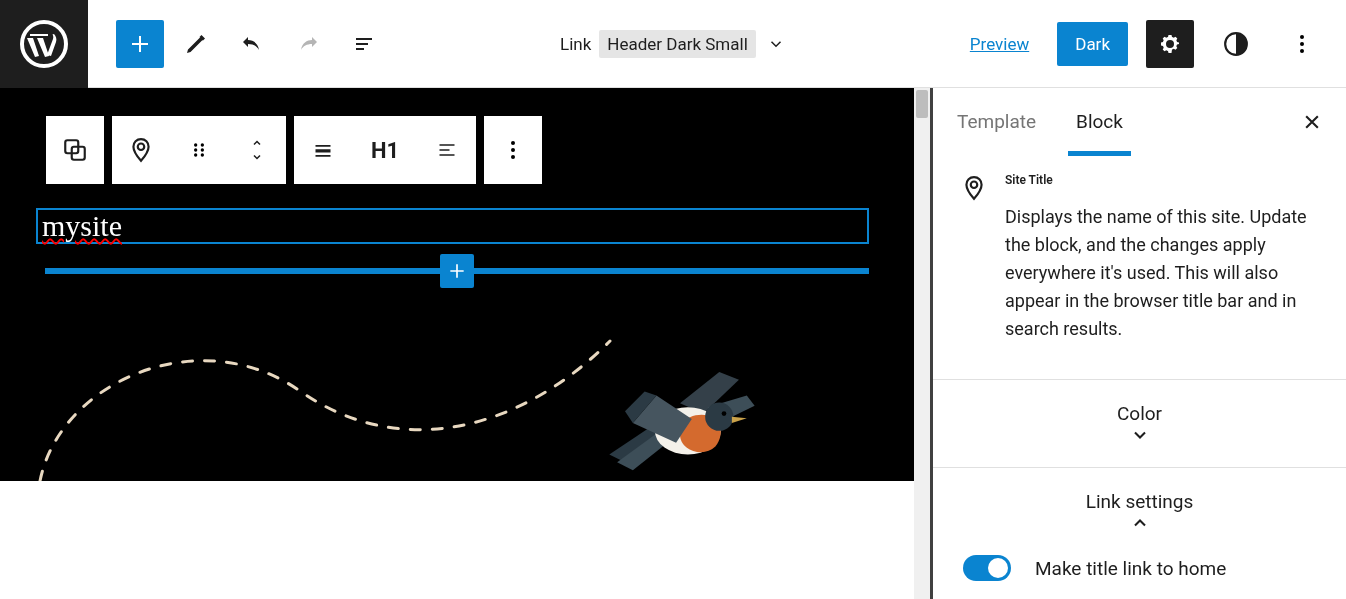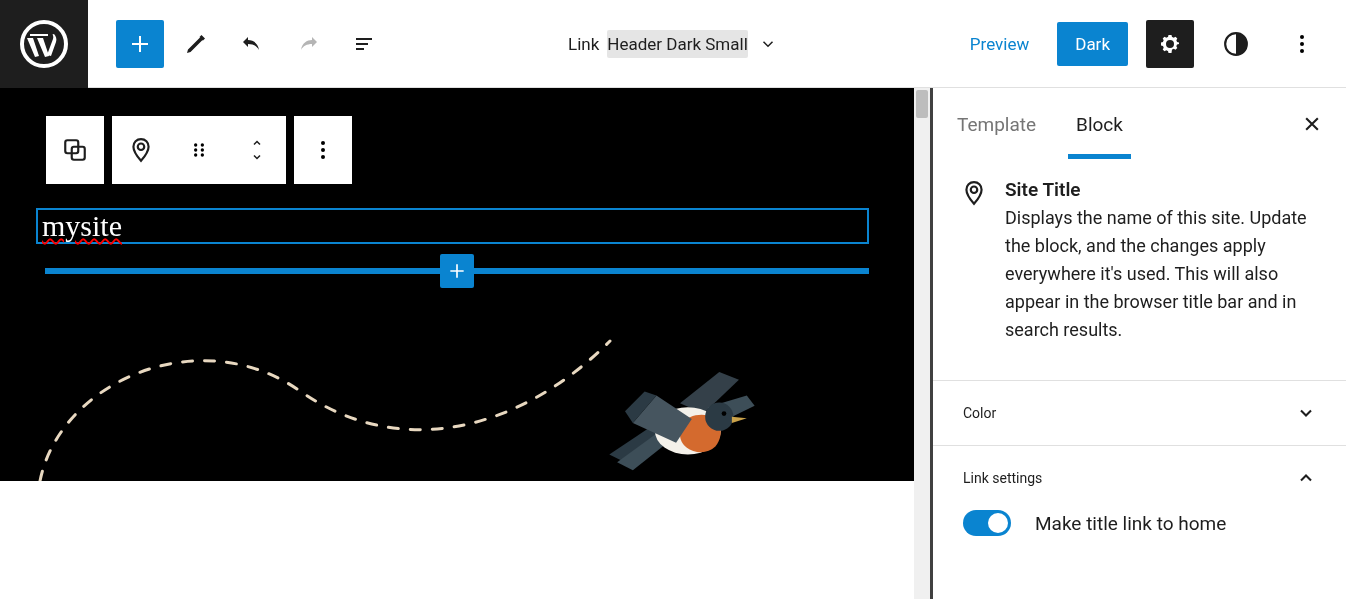--- a/index.html
+++ b/index.html
@@ -45,36 +45,36 @@
 
   .topbar-center {
     flex: 1;
     display: flex; align-items: center; justify-content: center;
     gap: 8px;
     font-size: 17px;
   }
   .crumb-home { color: #1e1e1e; }
   .crumb-current {
     background: #e5e5e5;
-    padding: 4px 0;
+    padding: 4px 8px;
     border-radius: 2px;
   }
   .chev { width: 24px; height: 24px; display:flex; align-items:center; justify-content:center; }
 
   .topbar-right {
     display: flex; align-items: center; gap: 18px;
     padding-right: 20px;
   }
   .txt-btn {
     font-size: 17px;
     cursor: pointer;
     padding: 12px 10px;
     border-radius: 2px;
   }
-  .txt-btn.link { color: var(--accent,#0a7cba); }
+  .txt-btn.link { color: var(--accent,#0a7cba); text-decoration: underline; }
   .txt-btn.primary { background: var(--accent,#0a7cba); color: #fff; padding: 12px 18px; }
 
   
   .workspace {
     display: flex;
     height: calc(599px - 88px);
   }
 
   
   .canvas-wrap {
@@ -214,38 +214,39 @@
     cursor: pointer;
     font-size: 22px;
   }
 
   .sb-body {
     padding: 18px 36px 10px 28px;
     display: flex; gap: 18px;
   }
   .sb-body .icon-col { padding-top: 2px; }
   .sb-title {
-    font-size: 19px; font-weight: 600;
-    margin-bottom: 3px;
+    font-size: 12px; font-weight: 600;
+    margin-bottom: 16px;
   }
   .sb-desc {
     font-size: 18px; line-height: 28px;
     color: #1e1e1e;
   }
 
   .sb-divider {
     border-top: 1px solid #e0e0e0;
     margin-top: 26px;
   }
 
   .sb-section {
     padding: 22px 30px;
     display: flex; align-items: center; justify-content: space-between;
-    font-size: 14px;
-    cursor: pointer;
+    font-size: 19px;
+    cursor: pointer;
+    flex-direction: column;
   }
 
   .sb-toggle-row {
     padding: 0 30px 20px;
     display: flex; align-items: center; gap: 24px;
     font-size: 19px;
   }
   .toggle {
     width: 48px; height: 26px;
     background: var(--accent,#0891d1);
@@ -374,20 +375,35 @@
                   <path d="M6 15l6-6 6 6" fill="none" stroke="#1e1e1e" stroke-width="3"></path>
                 </svg>
               <svg width="16" height="12" viewBox="0 0 24 24">
                   <path d="M6 9l6 6 6-6" fill="none" stroke="#1e1e1e" stroke-width="3"></path>
                 </svg>
             </div>
           </div>
         </div>
         <div class="tb-group">
           <div class="tb-slot">
+            <svg width="26" height="20" viewBox="0 0 24 24">
+              <path d="M3 6h18v2H3zM3 11h18v4H3zM3 18h18v2H3z" fill="#1e1e1e"></path>
+            </svg>
+          </div>
+          <div class="tb-slot wide">
+            <span class="h1-txt">H1</span>
+          </div>
+          <div class="tb-slot">
+            <svg width="26" height="20" viewBox="0 0 24 24">
+              <path d="M3 5h18v2H3zM3 11h12v2H3zM3 17h18v2H3z" fill="#1e1e1e"></path>
+            </svg>
+          </div>
+        </div>
+        <div class="tb-group">
+          <div class="tb-slot">
             <svg width="24" height="24" viewBox="0 0 24 24">
               <circle cx="12" cy="5" r="2"></circle>
                 <circle cx="12" cy="12" r="2"></circle>
                 <circle cx="12" cy="19" r="2"></circle>
             </svg>
           </div>
         </div>
       </div>
 
       <div class="site-title-block">

